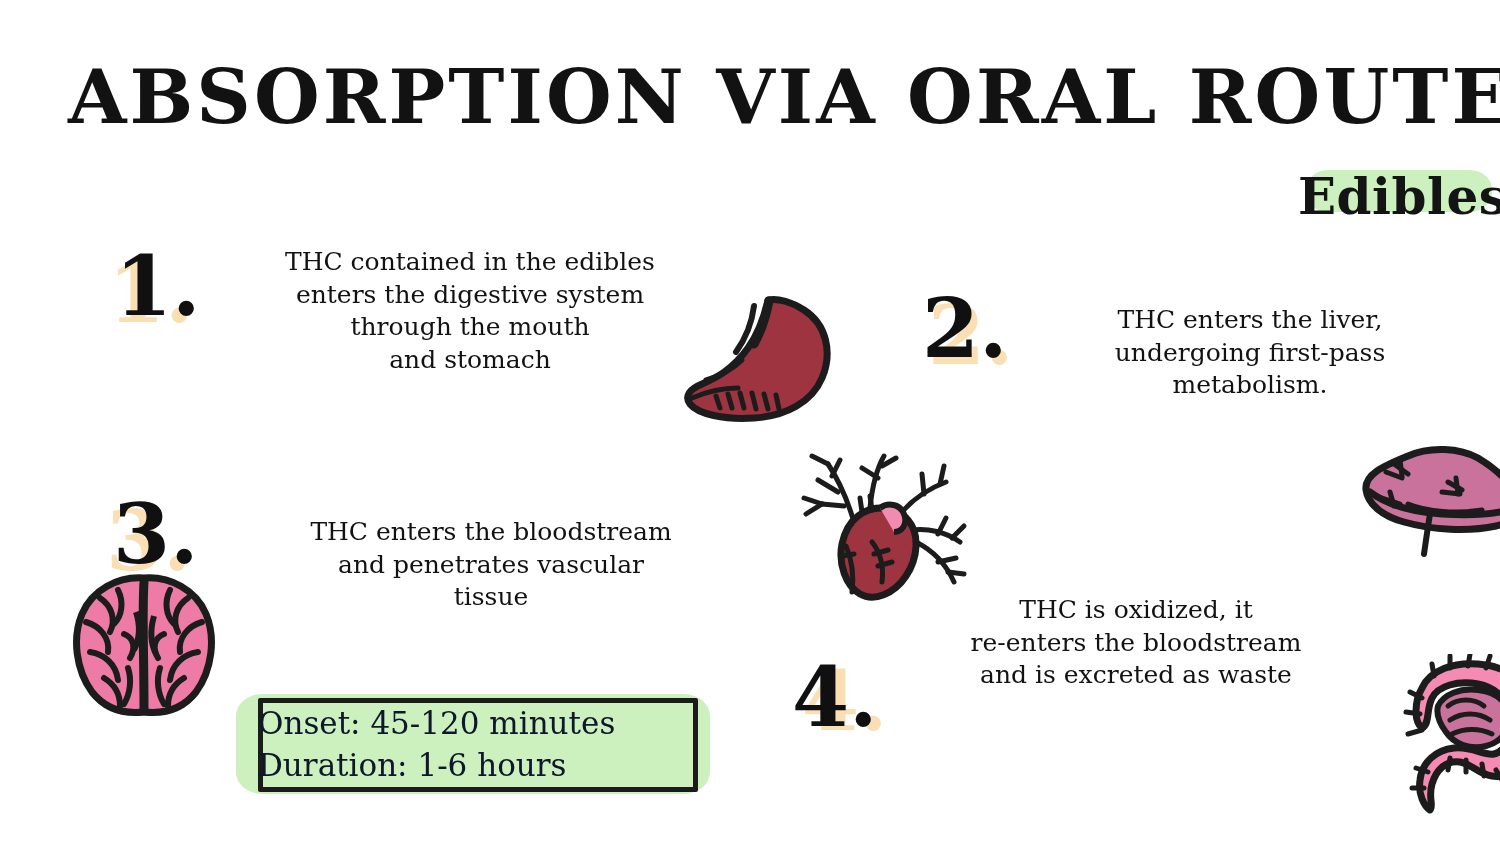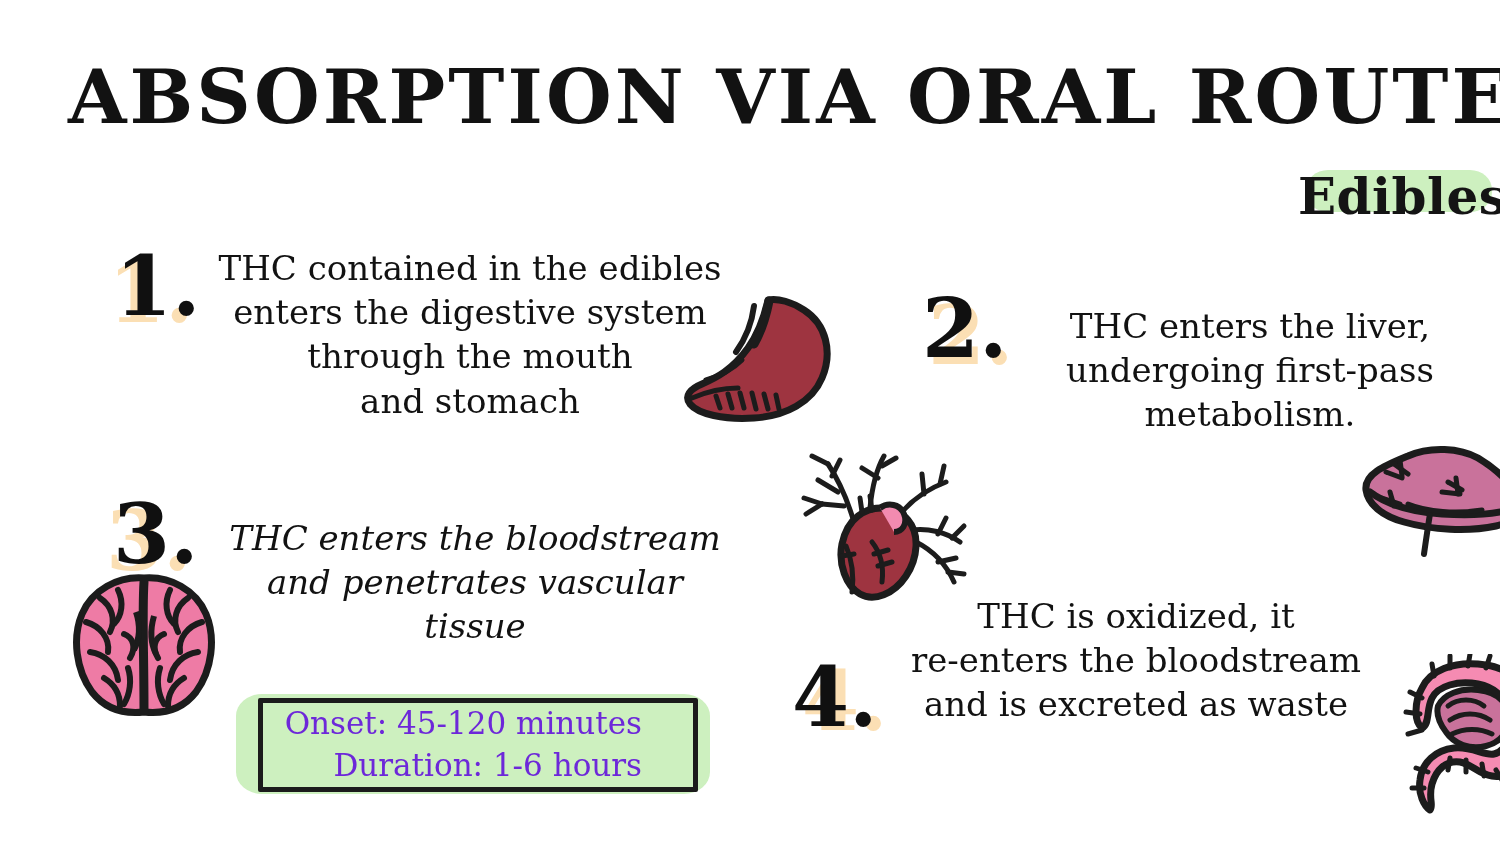--- a/index.html
+++ b/index.html
@@ -84,21 +84,21 @@
     position: absolute;
     font-size: 82px;
     font-weight: 700;
     color: #101010;
     line-height: 1;
     font-family: "DejaVu Serif", serif;
   }
   .step-text {
     position: absolute;
     font-family: "DejaVu Serif", serif;
-    font-size: 34px;
+    font-size: 25px;
     line-height: 1.3;
     color: #121212;
     text-align: center;
     white-space: pre-line;
   }
 
   
   #info-box-wrap {
     position: absolute;
     left: 196px;
@@ -123,24 +123,24 @@
     height: 94px;
     border: 5px solid #1b1b1b;
     border-radius: 2px;
     box-sizing: border-box;
   }
   #info-lines {
     position: absolute;
     left: 22px;
     top: 14px;
     width: 384px;
-    text-align: right;
+    text-align: left;
     font-size: 31px;
     line-height: 1.36;
-    color: #6d28d9;
+    color: #0f172a;
     white-space: pre-line;
   }
 
   
   .organ { position: absolute; }
 </style>
 </head>
 <body>
 
 <div id="page">
@@ -212,21 +212,21 @@
       </g>
       <path d="M52 62 C72 70, 100 72, 126 68" fill="none" stroke="#1c1c1c" stroke-width="5" stroke-linecap="round"></path>
     </svg>
   </div>
 
   <div class="step">
     <div class="step-num-wrap" style="left:64px; top:488px;">
       <div class="num-highlight" style="left:2px; top:12px;">3.</div>
       <div class="num-black" style="left:9px; top:5px;">3.</div>
     </div>
-    <div class="step-text" style="left:140px; top:516px; width:590px;font-style:italic;">THC enters the bloodstream
+    <div class="step-text" style="left:156px; top:516px; width:590px;">THC enters the bloodstream
 and penetrates vascular
 tissue</div>
   </div>
 
   <div class="organ" style="left:30px; top:572px; width:148px; height:146px;">
     <svg width="148" height="146" viewBox="0 0 148 146">
       <path d="M74 6 C100 4, 126 18, 136 42 C146 66, 142 98, 126 120
                C112 138, 92 142, 74 140 C56 142, 36 138, 22 120
                C6 98, 2 66, 12 42 C22 18, 48 4, 74 6 Z" fill="#ee7ba5" stroke="#1c1c1c" stroke-width="7" stroke-linejoin="round"></path>
       <path d="M74 10 C72 40, 74 80, 74 138" fill="none" stroke="#1c1c1c" stroke-width="9" stroke-linecap="round"></path>

